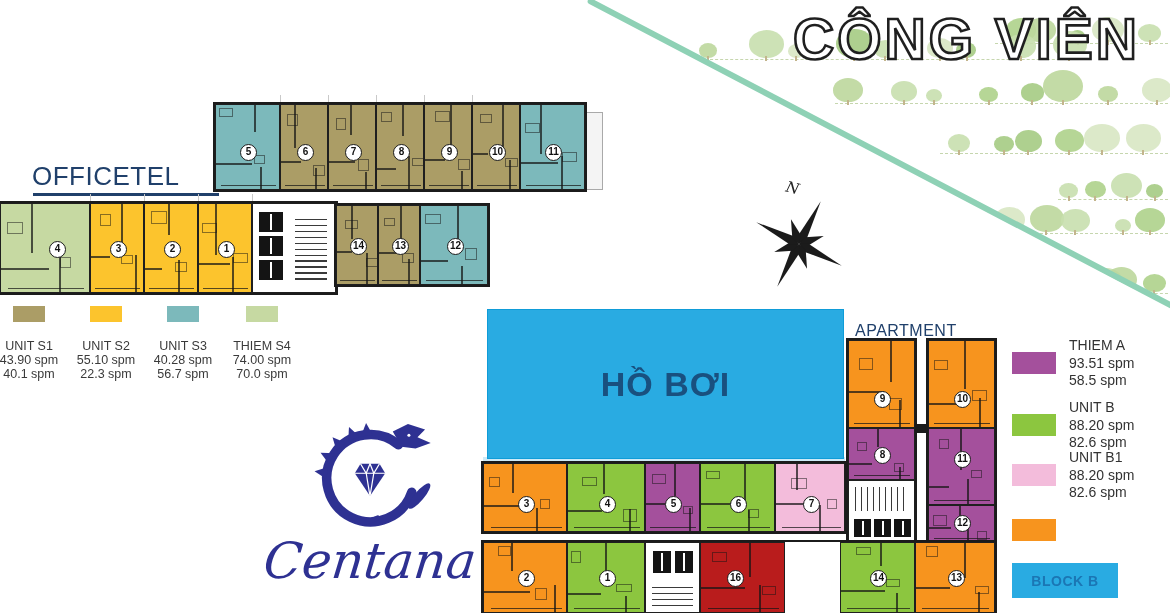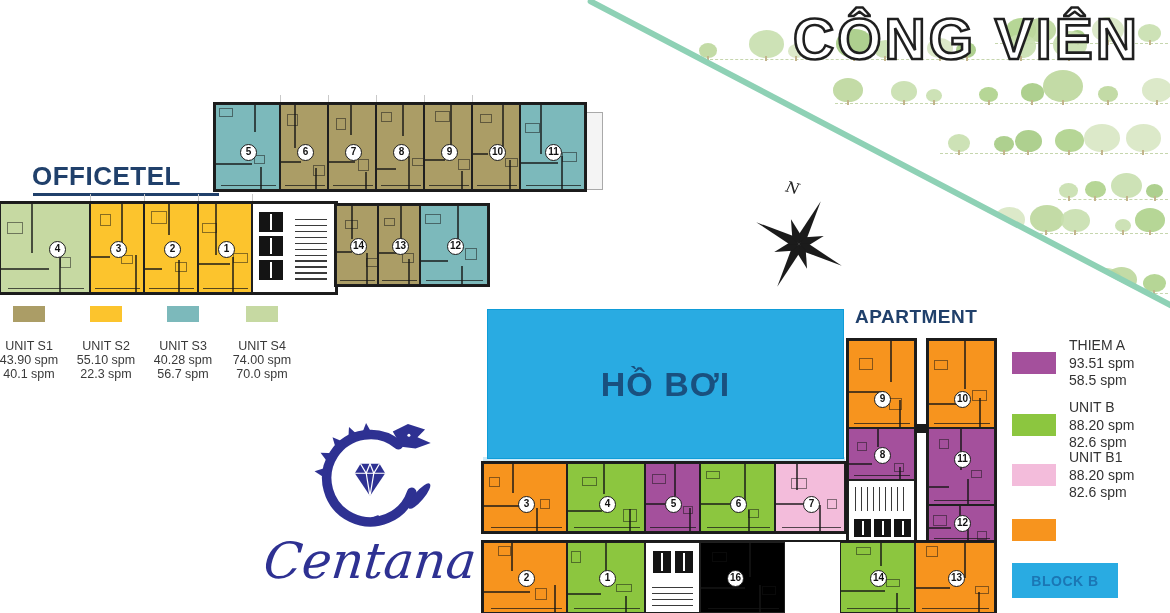--- a/index.html
+++ b/index.html
@@ -9,24 +9,24 @@
   #park{position:absolute;left:560px;top:0;width:610px;height:322px;
         clip-path:polygon(28px 0px,610px 0px,610px 308px);z-index:1;}
   .gline{position:absolute;border-top:1.5px dashed #c6d6ae;}
   .tree-blob{position:absolute;border-radius:50% 50% 48% 48%;opacity:.9;}
   .tree-trunk{position:absolute;width:2px;background:#c3b58d;}
   #boundary{position:absolute;left:588px;top:-3px;width:662px;height:6px;background:#8ed1b5;
             transform:rotate(27.65deg);transform-origin:0 50%;z-index:2;border-radius:3px;}
   #park-title{position:absolute;left:793px;top:6px;z-index:3;font-weight:bold;font-size:57px;
               letter-spacing:3px;color:#fff;-webkit-text-stroke:2.6px #1f1f1f;white-space:nowrap;}
   
-  .navy-head{position:absolute;color:#20406b;font-weight:bold;z-index:4;letter-spacing:.5px;}
+  .navy-head{position:absolute;color:#20406b;font-weight:normal;z-index:4;letter-spacing:.5px;}
   #officetel-title{left:32px;top:161px;font-size:26px;}
   #officetel-underline{position:absolute;left:33px;top:193px;width:186px;height:2.5px;background:#20406b;z-index:4;}
-  #apartment-title{left:855px;top:306px;font-size:19px;}
+  #apartment-title{left:855px;top:322px;font-size:16px;}
   
   #pool{position:absolute;left:487px;top:309px;width:355px;height:148px;background:#29abe2;
         border:1px solid #0f9cd8;z-index:4;display:flex;align-items:center;justify-content:center;}
   #pool-label{color:#19507f;font-weight:bold;font-size:34px;letter-spacing:1px;}
   #pool-deck{position:absolute;left:483px;top:457px;width:362px;height:6px;background:#cdeaf7;z-index:3;}
   
   .building{position:absolute;border:2px solid #1b1b1b;background:#fff;z-index:5;}
   .unit{position:absolute;box-sizing:border-box;border:1.2px solid #1f1f1f;overflow:hidden;}
   .ucirc{position:absolute;width:17px;height:17px;border-radius:50%;background:#fff;
          border:1.5px solid #1c1c1c;box-sizing:border-box;z-index:6;
@@ -444,21 +444,21 @@
           <div class="pwall" style="left: 6px; top: 65px; width: 66px; height: 1px;"></div>
           <div class="ucirc" style="left: 31px; top: 27px;">1</div>
         </div>
         <div class="unit" style="left: 162px; top: 0px; width: 55px; height: 71px; background: rgb(255, 255, 255);">
           <div class="lift" style="left: 7px; top: 8px; width: 18px; height: 22px;"></div>
           <div class="liftslit" style="left: 15px; top: 10px; width: 2px; height: 18px;"></div>
           <div class="lift" style="left: 29px; top: 8px; width: 18px; height: 22px;"></div>
           <div class="liftslit" style="left: 37px; top: 10px; width: 2px; height: 18px;"></div>
           <div class="stairs-v" style="left: 6px; top: 41px; width: 41px; height: 22px;"></div>
         </div>
-        <div class="unit" style="left: 217px; top: 0px; width: 85px; height: 71px; background: #000000;">
+        <div class="unit" style="left: 217px; top: 0px; width: 85px; height: 71px; background: #b91c1c;">
           <div class="pwall" style="left: 48px; top: 0px; width: 2px; height: 34px;"></div>
           <div class="pwall" style="left: 0px; top: 44px; width: 44px; height: 2px;"></div>
           <div class="pwall" style="left: 58px; top: 42px; width: 2px; height: 29px;"></div>
           <div class="pbox" style="left: 11px; top: 9px; width: 13px; height: 8px;"></div>
           <div class="pbox" style="left: 61px; top: 43px; width: 12px; height: 7px;"></div>
           <div class="pwall" style="left: 7px; top: 65px; width: 71px; height: 1px;"></div>
           <div class="ucirc" style="left: 26px; top: 27px;">16</div>
         </div>
         <div class="unit" style="left: 357px; top: 0px; width: 75px; height: 71px; background: rgb(140, 198, 63);">
           <div class="pwall" style="left: 39px; top: 0px; width: 2px; height: 23px;"></div>
@@ -477,21 +477,21 @@
           <div class="pbox" style="left: 59px; top: 43px; width: 12px; height: 6px;"></div>
           <div class="pwall" style="left: 6px; top: 65px; width: 67px; height: 1px;"></div>
           <div class="ucirc" style="left: 32px; top: 27px;">13</div>
         </div>
       </div>
     </div>
   <div id="officetel-legend">
       <div class="ol-item" style="left: -13px; top: 306px;"><div class="ol-swatch" style="background: rgb(171, 157, 102);"></div><div class="ol-name">UNIT S1</div><div>43.90 spm</div><div>40.1 spm</div></div>
       <div class="ol-item" style="left: 64px; top: 306px;"><div class="ol-swatch" style="background: rgb(252, 196, 45);"></div><div class="ol-name">UNIT S2</div><div>55.10 spm</div><div>22.3 spm</div></div>
       <div class="ol-item" style="left: 141px; top: 306px;"><div class="ol-swatch" style="background: rgb(124, 185, 187);"></div><div class="ol-name">UNIT S3</div><div>40.28 spm</div><div>56.7 spm</div></div>
-      <div class="ol-item" style="left: 220px; top: 306px;"><div class="ol-swatch" style="background: rgb(198, 217, 162);"></div><div class="ol-name">UNIT S4</div><div>74.00 spm</div><div>70.0 spm</div></div>
+      <div class="ol-item" style="left: 220px; top: 306px;"><div class="ol-swatch" style="background: rgb(198, 217, 162);"></div><div class="ol-name">THIEM S4</div><div>74.00 spm</div><div>70.0 spm</div></div>
     </div>
   <div id="apartment-legend">
       <div class="al-item" style="top: 337px;">
         <div class="al-swatch" style="background: rgb(164, 80, 156);"></div>
         <div class="al-text">
           <div>THIEM A</div>
           <div>93.51 spm</div>
           <div>58.5 spm</div>
         </div>
       </div>

